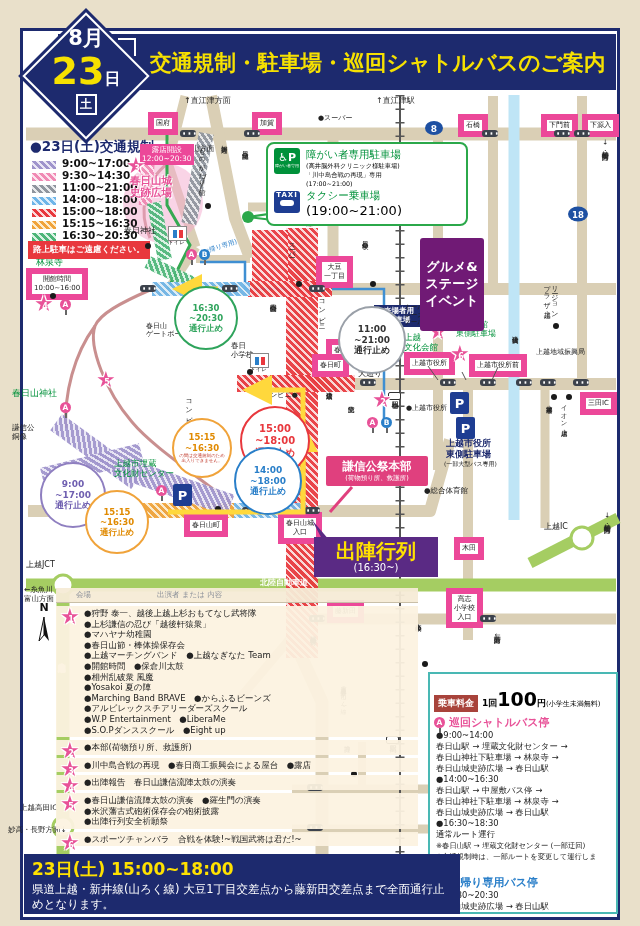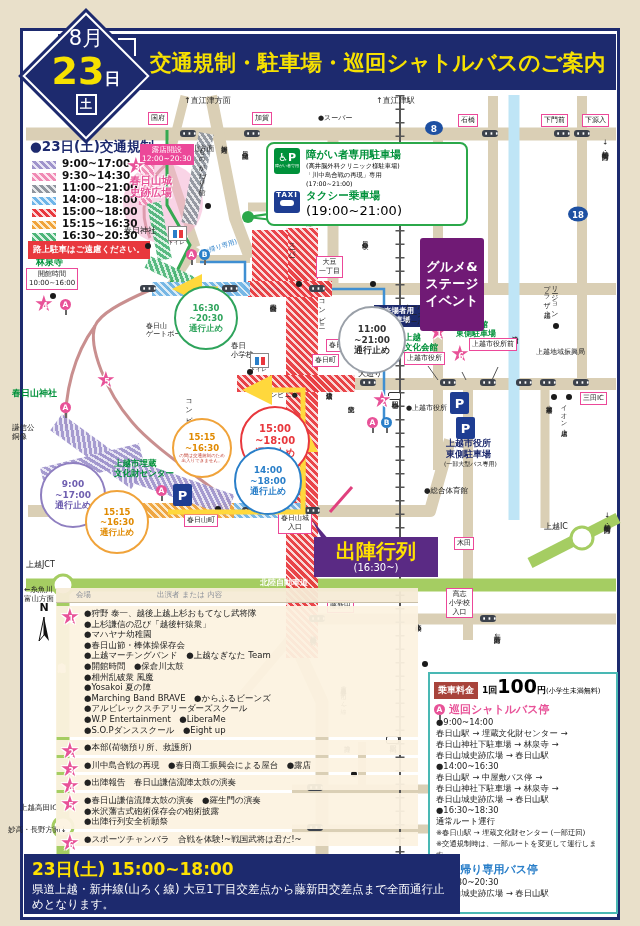--- a/index.html
+++ b/index.html
@@ -5,21 +5,21 @@
   html,body{margin:0;padding:0;background:#e9e0ca;font-family:"DejaVu Sans","Liberation Sans",sans-serif;}
   #poster{position:relative;width:640px;height:926px;background:#e9e0ca;overflow:hidden;}
   .frame{position:absolute;left:20px;top:28px;width:594px;height:886px;background:#fff;border:3px solid #1d2a6e;}
   .maplayer{position:absolute;left:0;top:0;pointer-events:none;}
   
   .band{position:absolute;left:58px;top:34px;width:558px;height:56px;background:#1d2a6e;}
   .band .title{position:absolute;left:92px;top:14px;font-size:21.5px;font-weight:bold;color:#f6e100;letter-spacing:0px;white-space:nowrap;}
   .bracket{position:absolute;width:16px;height:16px;border:0 solid #fff;}
   .diamond{position:absolute;left:38px;top:28px;width:96px;height:96px;transform:rotate(45deg);background:#1d2a6e;box-shadow:inset 0 0 0 3px #1d2a6e, inset 0 0 0 5px #fff;}
   .badge-txt{position:absolute;left:20px;top:4px;width:132px;text-align:center;color:#fff;}
-  .badge-txt .m{font-size:21px;font-weight:normal;display:block;margin-top:20px;}
+  .badge-txt .m{font-size:21px;font-weight:bold;display:block;margin-top:20px;}
   .badge-txt .d{font-size:38px;font-weight:bold;color:#f6e100;line-height:1;}
   .badge-txt .du{font-size:16px;font-weight:bold;color:#fff;}
   .badge-txt .w{display:inline-block;margin-top:4px;width:17px;height:17px;line-height:17px;border:2px solid #fff;font-size:12px;font-weight:bold;}
   
   .lg-title{position:absolute;left:30px;top:138px;font-size:13.5px;font-weight:bold;color:#1d2a6e;}
   .lg-row{position:absolute;left:32px;display:flex;align-items:flex-end;gap:6px;}
   .lg-row .sw{width:24px;height:8px;display:inline-block;}
   .lg-row .tm{font-size:10.5px;font-weight:bold;color:#111;}
   .warn{position:absolute;left:28px;top:241px;background:#e8383d;color:#fff;font-size:8.5px;font-weight:bold;padding:3px 5px;}
   
@@ -27,27 +27,27 @@
   .hz-purple{background:repeating-linear-gradient(45deg,#9f94cc 0,#9f94cc 3px,#e9e6f4 3px,#e9e6f4 5px);}
   .hz-pink{background:repeating-linear-gradient(45deg,#f08ab4 0,#f08ab4 3px,#fde4ef 3px,#fde4ef 5px);}
   .hz-gray{background:repeating-linear-gradient(45deg,#8f959e 0,#8f959e 3px,#e8eaec 3px,#e8eaec 5px);}
   .hz-blue{background:repeating-linear-gradient(45deg,#6fb5e8 0,#6fb5e8 3px,#ddeefb 3px,#ddeefb 5px);}
   .hz-red{background:repeating-linear-gradient(45deg,#e8383d 0,#e8383d 3px,#fbd9d9 3px,#fbd9d9 5px);}
   .hz-orange{background:repeating-linear-gradient(45deg,#f0a33a 0,#f0a33a 3px,#fdeccd 3px,#fdeccd 5px);}
   .hz-green{background:repeating-linear-gradient(45deg,#4db578 0,#4db578 3px,#d9f2e3 3px,#d9f2e3 5px);}
   
   .lb{position:absolute;font-size:8px;line-height:1.18;color:#222;white-space:pre-line;}
   .v{writing-mode:vertical-rl;letter-spacing:.5px;line-height:1.1;}
-  .g{color:#00913a;font-weight:bold;}
+  .g{color:#00913a;font-weight:normal;}
   .p{color:#e85298;font-weight:bold;text-shadow:1px 1px 0 #fff,-1px -1px 0 #fff;}
   .bl{color:#2a7fc9;}
   .nv{background:#1d2a6e;color:#fff;font-weight:bold;text-align:center;padding:2px 2px;}
   .nvt{color:#1d2a6e;font-weight:bold;}
   .wt{color:#fff;font-weight:bold;}
-  .bx{position:absolute;background:#fff;border:1px solid #ec4899;font-size:7px;line-height:1.25;color:#222;padding:1px 2px;text-align:center;white-space:pre-line;}
+  .bx{position:absolute;background:#fff;border:6px solid #ec4899;font-size:7px;line-height:1.25;color:#222;padding:1px 2px;text-align:center;white-space:pre-line;}
   .bx.dark{background:#ec4899;color:#fff;border:none;font-size:7.5px;}
   .bx.vbox{writing-mode:vertical-rl;font-size:7px;padding:3px 1px;border:1.5px solid #333;border-radius:2px;}
   .circ{position:absolute;background:#fff;border-radius:50%;border:2px solid #999;display:flex;flex-direction:column;align-items:center;justify-content:center;text-align:center;font-weight:bold;font-size:9px;line-height:1.2;white-space:pre-line;z-index:6;}
   .c-gray{border-color:#9aa0a8;color:#333;}
   .c-green{border-color:#2fa45c;color:#2fa45c;}
   .c-red{border-color:#e8383d;color:#e8383d;}
   .c-blue{border-color:#2a7fc9;color:#2a7fc9;}
   .c-purple{border-color:#8f7fc0;color:#6f5fb0;}
   .c-orange{border-color:#f0a33a;color:#e08a00;}
   .circ .note{font-size:4.5px;font-weight:normal;color:#c0392b;line-height:1.2;}
@@ -90,21 +90,21 @@
   
   .north{position:absolute;left:30px;top:596px;width:28px;text-align:center;color:#111;z-index:8;}
   .north .nl{font-size:11px;font-weight:bold;}
   
   .closure{position:absolute;left:24px;top:854px;width:436px;height:60px;background:#1d2a6e;color:#fff;padding:4px 8px;box-sizing:border-box;z-index:9;}
   .closure .h{font-size:17px;font-weight:bold;color:#ffe100;display:block;}
   .closure .b{font-size:11.5px;line-height:1.3;display:block;margin-top:1px;}
   
   .shuttle{position:absolute;left:428px;top:672px;width:190px;height:242px;background:#fff;border:2px solid #49b8b4;z-index:9;box-sizing:border-box;}
   .shuttle .ttl{background:#49b8b4;color:#1d2a6e;font-weight:bold;font-size:12px;text-align:center;padding:3px 0;}
-  .shuttle .fare{display:flex;align-items:baseline;padding:3px 4px 1px;}
+  .shuttle .fare{display:flex;align-items:baseline;padding:16px 4px 1px;}
   .shuttle .fl{background:#a8433b;color:#fff;font-size:9px;font-weight:bold;padding:2px 4px;flex:none;}
   .shuttle .fp{font-size:9px;font-weight:bold;margin-left:4px;}
   .shuttle .fa{font-size:19px;font-weight:bold;line-height:1;}
   .shuttle .fu{font-size:9px;font-weight:bold;}
   .shuttle .fn{font-size:7px;}
   .shuttle .stoph{display:flex;align-items:center;gap:4px;font-size:11px;font-weight:bold;padding:2px 4px 0;}
   .shuttle .stoph .stop{position:relative;flex:none;}
   .shuttle .stoph.sa{color:#e85298;}
   .shuttle .stoph.sb{color:#2a7fc9;}
   .shuttle .sl{font-size:8.4px;line-height:11px;padding:0 6px;color:#222;}
@@ -326,21 +326,21 @@
   <div class="bx" style="left:148px;top:112px;">国府</div>
   <div class="bx" style="left:252px;top:112px;">加賀</div>
   <div class="bx" style="left:458px;top:114px;">石橋</div>
   <div class="bx" style="left:541px;top:114px;">下門前</div>
   <div class="bx" style="left:582px;top:114px;">下源入</div>
   <div class="bx" style="left:316px;top:256px;">大豆
 一丁目</div>
   <div class="bx" style="left:326px;top:339px;">春日山町三</div>
   <div class="bx" style="left:312px;top:354px;">春日町</div>
   <div class="bx" style="left:404px;top:352px;">上越市役所</div>
-  <div class="bx" style="left:469px;top:338px;">上越市役所前</div>
+  <div class="bx" style="left:469px;top:354px;">上越市役所前</div>
   <div class="bx" style="left:580px;top:392px;">三田IC</div>
   <div class="bx" style="left:454px;top:537px;">木田</div>
   <div class="bx" style="left:327px;top:600px;">藤新田</div>
   <div class="bx" style="left:446px;top:588px;">高志
 小学校
 入口</div>
   <div class="bx" style="left:278px;top:512px;">春日山城
 入口</div>
   <div class="bx" style="left:184px;top:514px;">春日山町</div>
   <div class="bx" style="left:26px;top:268px;">開館時間
@@ -431,20 +431,24 @@
       <div>
         <div class="g" style="font-size:10.5px;">タクシー乗車場</div>
         <div style="font-size:13px;">(19:00~21:00)</div>
       </div>
     </div>
   </div>
 
   <div class="gourmet">グルメ&amp;
 ステージ
 イベント</div>
+  <div class="hqbox">
+    <span class="l1">謙信公祭本部</span>
+      <span class="l2">(荷物預り所、救護所)</span>
+  </div>
   <div class="parade">
     <span class="l1">出陣行列</span>
       <span class="l2">(16:30~)</span>
   </div>
 
   <div class="lg-title">●23日(土)交通規制</div>
   <div class="lg-row" style="top:157px;">
       <span class="sw hz-purple"></span>
       <span class="tm">9:00~17:00</span>
     </div>

